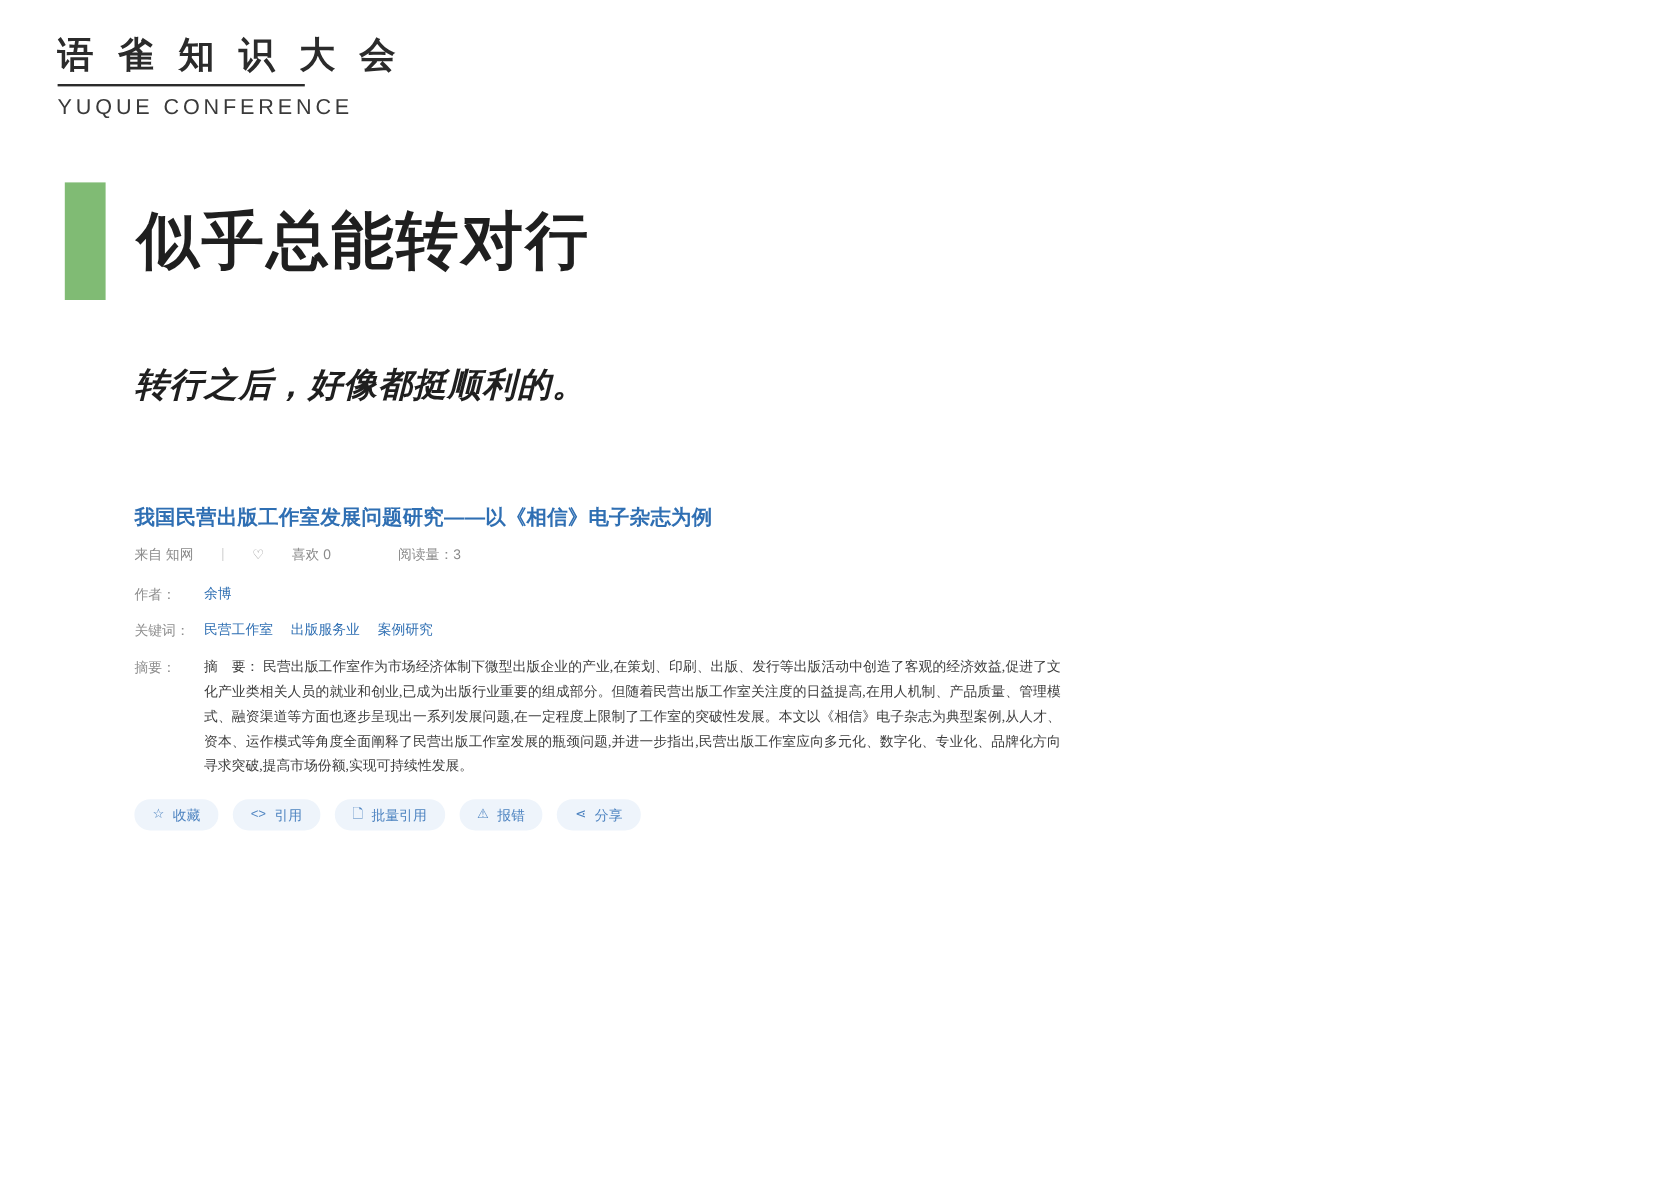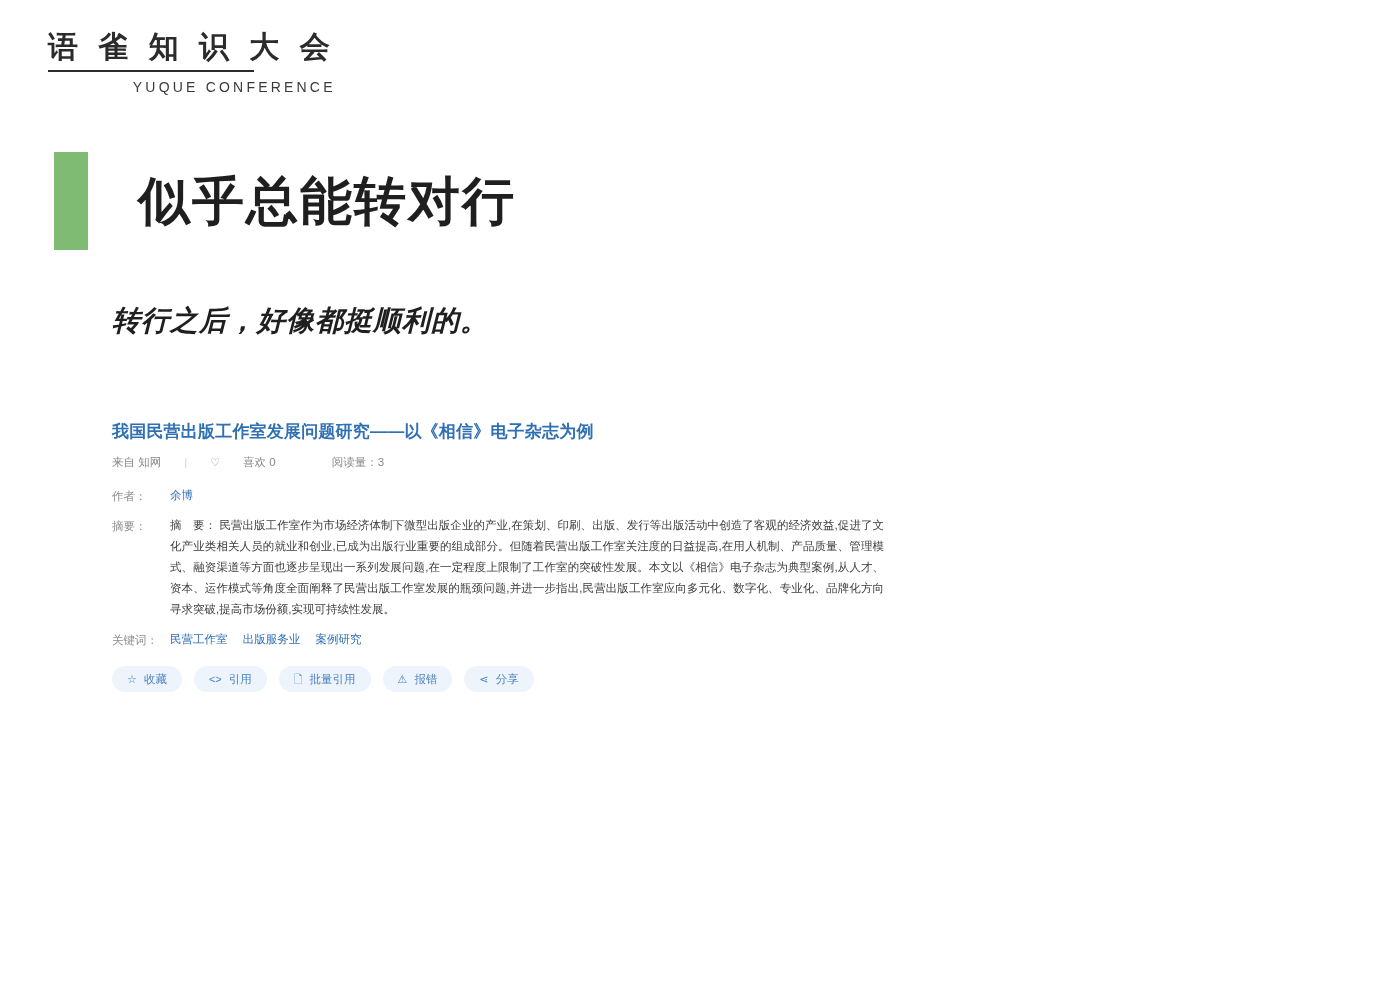--- a/index.html
+++ b/index.html
@@ -38,25 +38,24 @@
     line-height: 1.25;
     white-space: nowrap;
   }
   .brand-rule {
     width: 206px;
     height: 2px;
     background: #2b2b2b;
     margin: 4px 0 7px 0;
   }
   .brand-en {
-    font-size: 14px;
+    font-size: 18px;
     letter-spacing: 3.2px;
     color: #3a3a3a;
     white-space: nowrap;
-    text-align: right;
   }
 
   
   .title-row {
     position: absolute;
     left: 54px;
     top: 152px;
     display: flex;
     align-items: stretch;
   }
@@ -67,21 +66,20 @@
     flex: 0 0 auto;
   }
   .page-title {
     font-size: 52px;
     font-weight: 700;
     color: #1f1f1f;
     letter-spacing: 2px;
     line-height: 98px;
     padding-left: 26px;
     white-space: nowrap;
-    margin-left: 24px;
   }
 
   
   .lead {
     position: absolute;
     left: 112px;
     top: 302px;
     font-size: 28px;
     font-weight: 700;
     color: #1f1f1f;
@@ -127,20 +125,21 @@
   }
   .meta-gap { display:inline-block; width: 14px; }
 
   .rows {
     margin-top: 15px;
   }
   .row {
     display: flex;
     margin-bottom: 9px;
     line-height: 1.78;
+    font-family: Liberation Serif, serif;
   }
   .row-label {
     flex: 0 0 58px;
     color: #8d8d8d;
     font-size: 11.5px;
     padding-top: 1px;
   }
   .row-value {
     flex: 1 1 auto;
     font-size: 11.5px;
@@ -232,33 +231,33 @@
     </div>
 
     <div class="rows">
 
       <div class="row">
         <div class="row-label">作者：</div>
         <div class="row-value link">余博</div>
       </div>
 
       <div class="row">
-        <div class="row-label">摘要：</div>
-        <div class="row-value abstract">摘　要：  民营出版工作室作为市场经济体制下微型出版企业的产业,在策划、印刷、出版、发行等出版活动中创造了客观的经济效益,促进了文化产业类相关人员的就业和创业,已成为出版行业重要的组成部分。但随着民营出版工作室关注度的日益提高,在用人机制、产品质量、管理模式、融资渠道等方面也逐步呈现出一系列发展问题,在一定程度上限制了工作室的突破性发展。本文以《相信》电子杂志为典型案例,从人才、资本、运作模式等角度全面阐释了民营出版工作室发展的瓶颈问题,并进一步指出,民营出版工作室应向多元化、数字化、专业化、品牌化方向寻求突破,提高市场份额,实现可持续性发展。</div>
-      </div>
-
-      <div class="row">
         <div class="row-label">关键词：</div>
         <div class="row-value">
           <span class="kw">民营工作室</span>
           <span class="kw">出版服务业</span>
           <span class="kw">案例研究</span>
         </div>
       </div>
 
+      <div class="row">
+        <div class="row-label">摘要：</div>
+        <div class="row-value abstract">摘　要：  民营出版工作室作为市场经济体制下微型出版企业的产业,在策划、印刷、出版、发行等出版活动中创造了客观的经济效益,促进了文化产业类相关人员的就业和创业,已成为出版行业重要的组成部分。但随着民营出版工作室关注度的日益提高,在用人机制、产品质量、管理模式、融资渠道等方面也逐步呈现出一系列发展问题,在一定程度上限制了工作室的突破性发展。本文以《相信》电子杂志为典型案例,从人才、资本、运作模式等角度全面阐释了民营出版工作室发展的瓶颈问题,并进一步指出,民营出版工作室应向多元化、数字化、专业化、品牌化方向寻求突破,提高市场份额,实现可持续性发展。</div>
+      </div>
+
 
     </div>
 
     <div class="actions">
       <div class="action-btn">
         <span class="ic">☆</span>
         <span>收藏</span>
       </div>
       <div class="action-btn">
         <span class="ic">&lt;&gt;</span>

